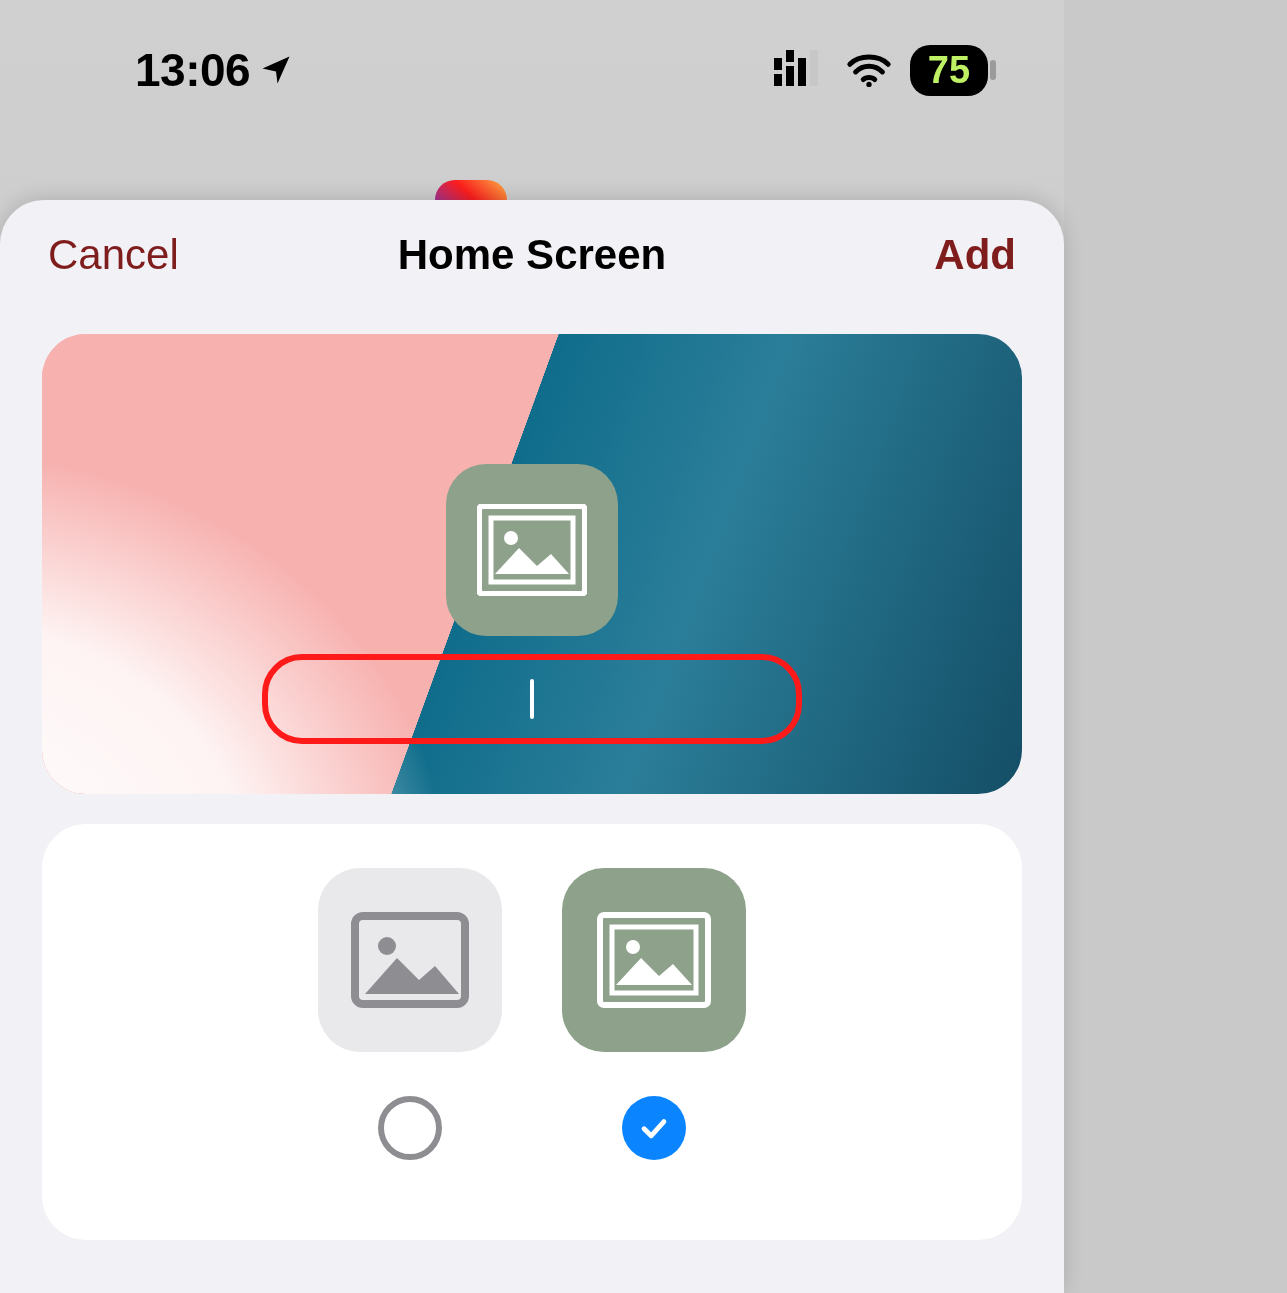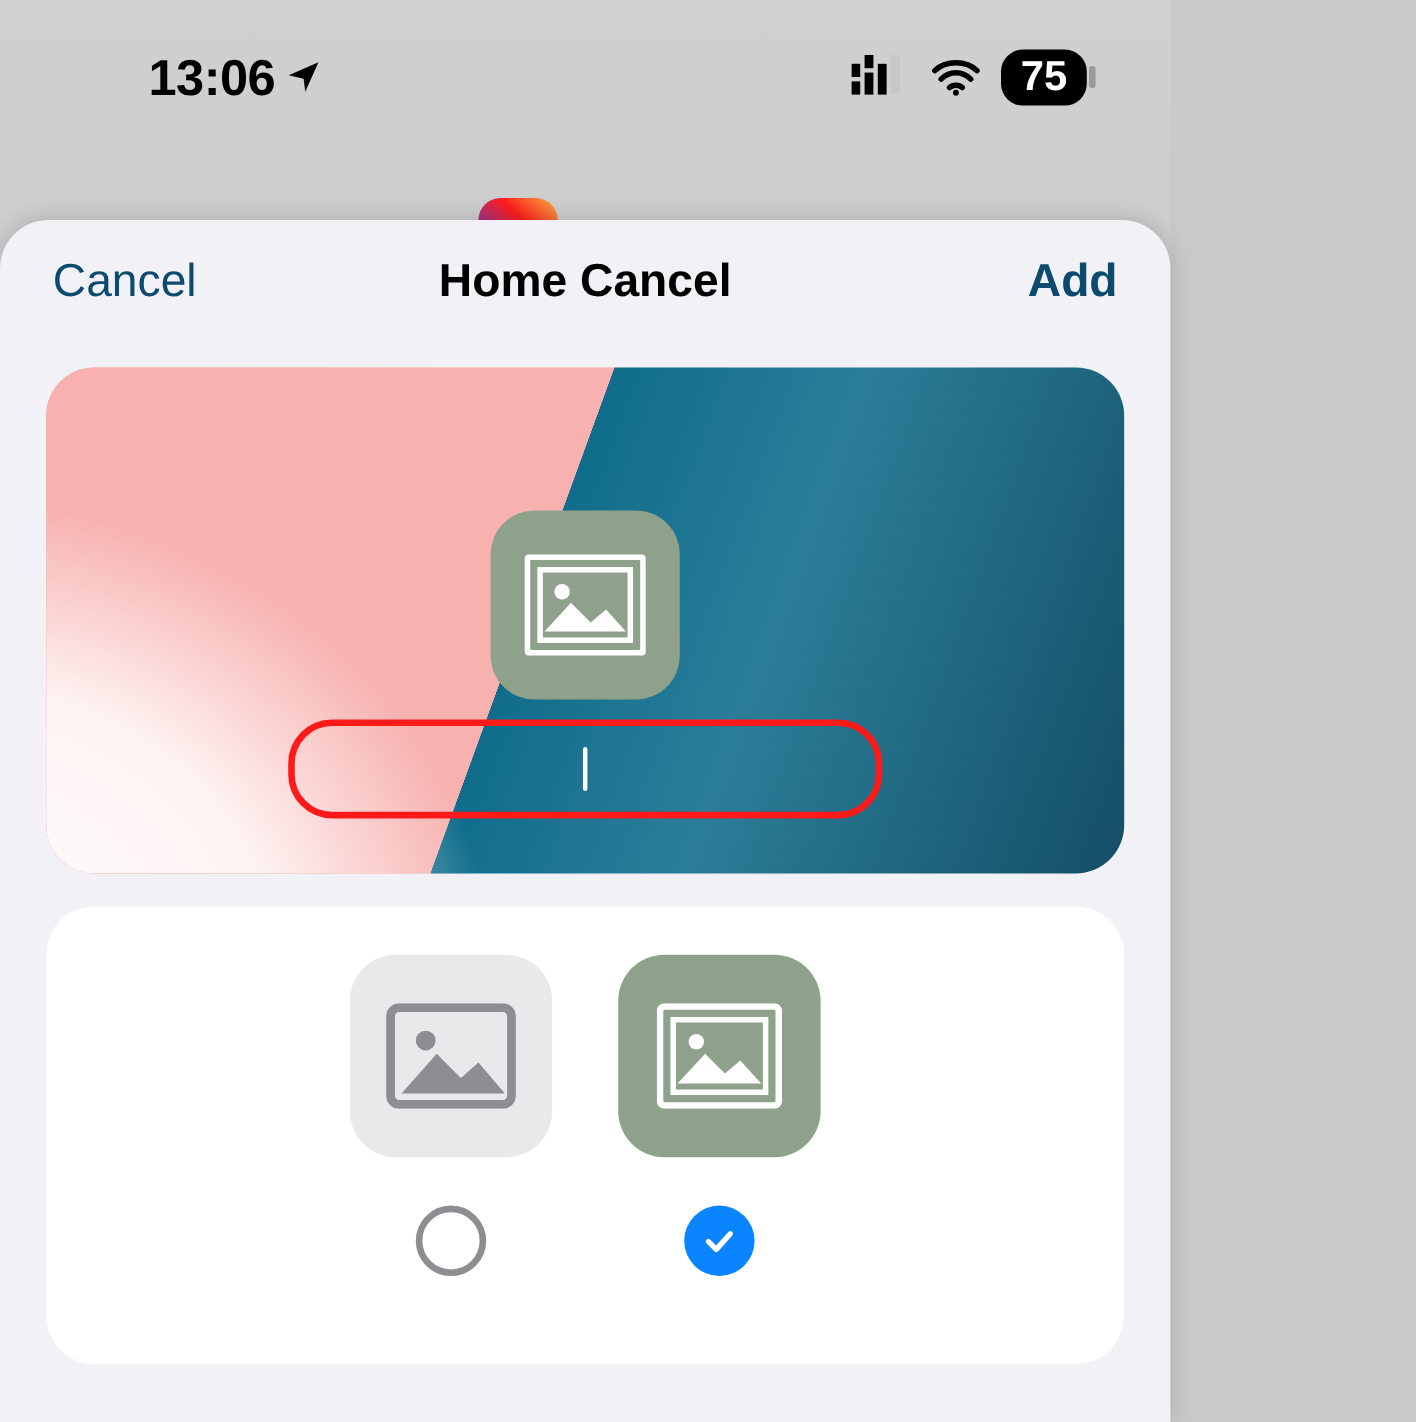--- a/index.html
+++ b/index.html
@@ -22,21 +22,21 @@
   .status-bar {
     position: absolute; top: 0; left: 0; right: 0; height: 140px;
     display: flex; align-items: center; justify-content: space-between;
     padding: 0 68px 0 135px;
     color: #000;
   }
   .status-left { display: flex; align-items: center; gap: 8px; }
   .status-time { font-size: 46px; font-weight: 700; letter-spacing: -0.5px; }
   .status-right { display: flex; align-items: center; gap: 18px; }
   .battery-pill {
-    background: #000; color: #ffffff; border-radius: 20px;
+    background: #000; color: #bef264; border-radius: 20px;
     font-size: 38px; font-weight: 700; padding: 4px 12px 4px 12px;
     display: inline-flex; align-items: center; justify-content: center;
     min-width: 78px; position: relative;
   }
   .battery-tip { width: 6px; height: 20px; background: #9a9a9a; border-radius: 3px; margin-left: 2px; }
 
   
   .sheet {
     position: absolute; left: 0; right: 0; top: 200px; bottom: 0;
     background: #f2f1f6;
@@ -46,21 +46,21 @@
   }
   .nav {
     height: 110px;
     display: grid; grid-template-columns: 1fr auto 1fr;
     align-items: center;
     padding: 0 48px;
   }
   .nav-left { justify-self: start; }
   .nav-center { justify-self: center; }
   .nav-right { justify-self: end; }
-  .nav-link { color: #0c4a6e; font-size: 42px; font-weight: 400; cursor: pointer; }
+  .nav-link { color: #7f1d1d; font-size: 42px; font-weight: 400; cursor: pointer; }
   .nav-link.bold { font-weight: 600; }
   .nav-title { font-size: 42px; font-weight: 700; color: #000; }
 
   
   .preview-card {
     margin: 24px 42px 0 42px;
     height: 460px;
     border-radius: 44px;
     position: relative;
     overflow: hidden;
@@ -162,21 +162,21 @@
       </span>
     </div>
   </div>
 
   <div class="sheet">
     <div class="nav">
       <div class="nav-left">
         <span class="nav-link">Cancel</span>
       </div>
       <div class="nav-center">
-        <span class="nav-title">Home Cancel</span>
+        <span class="nav-title">Home Screen</span>
       </div>
       <div class="nav-right">
         <span class="nav-link bold">Add</span>
       </div>
     </div>
 
     <div class="preview-card">
       <div class="preview-icon">
         <svg width="110" height="92" viewBox="0 0 110 92">
           <rect x="2" y="2" width="106" height="88" rx="4" fill="none" stroke="#ffffff" stroke-width="6"></rect>

